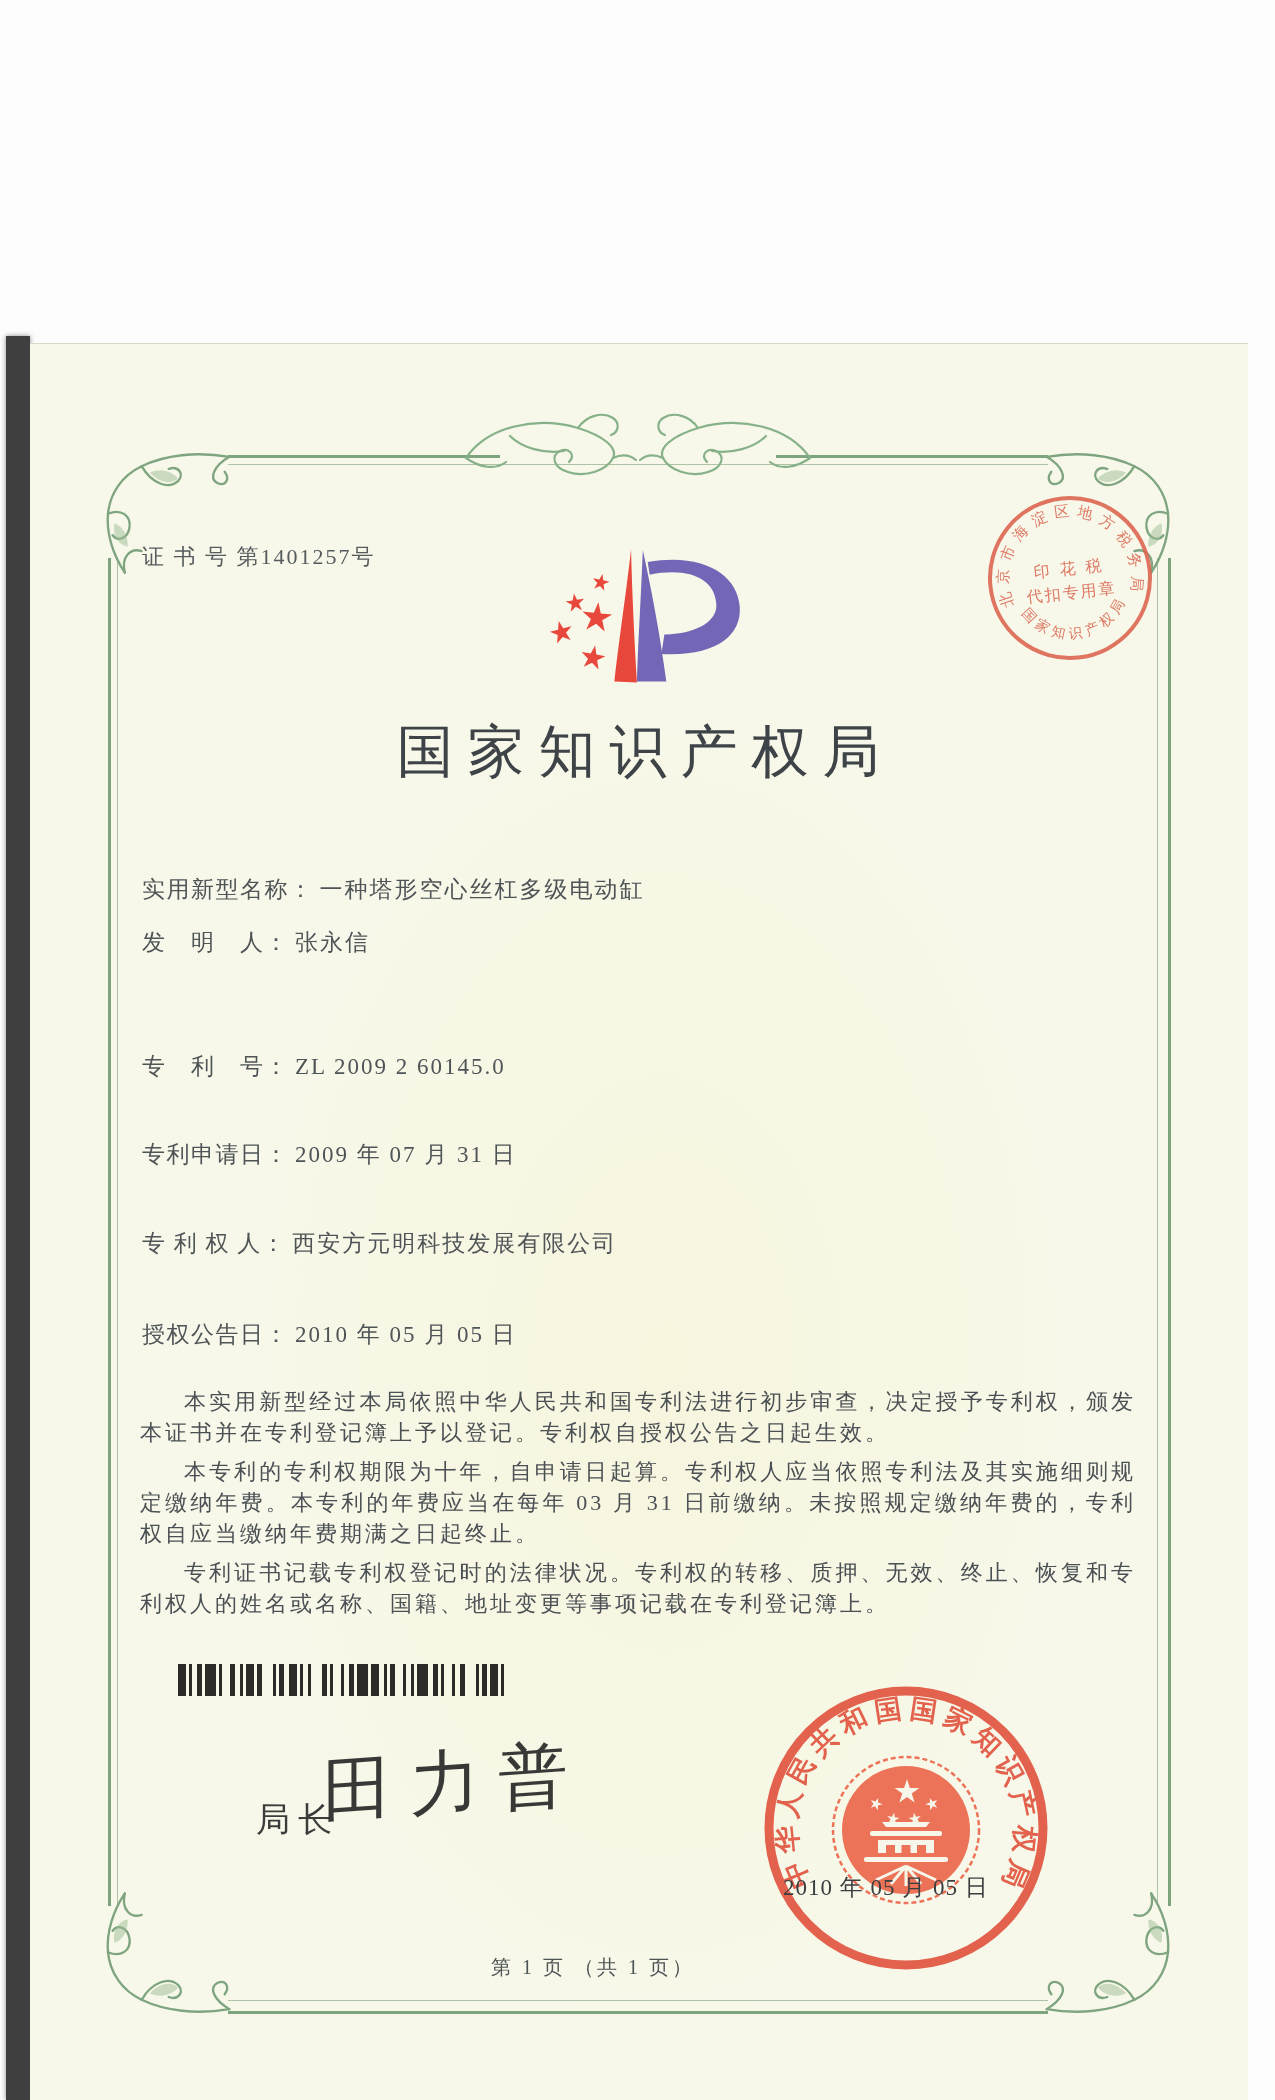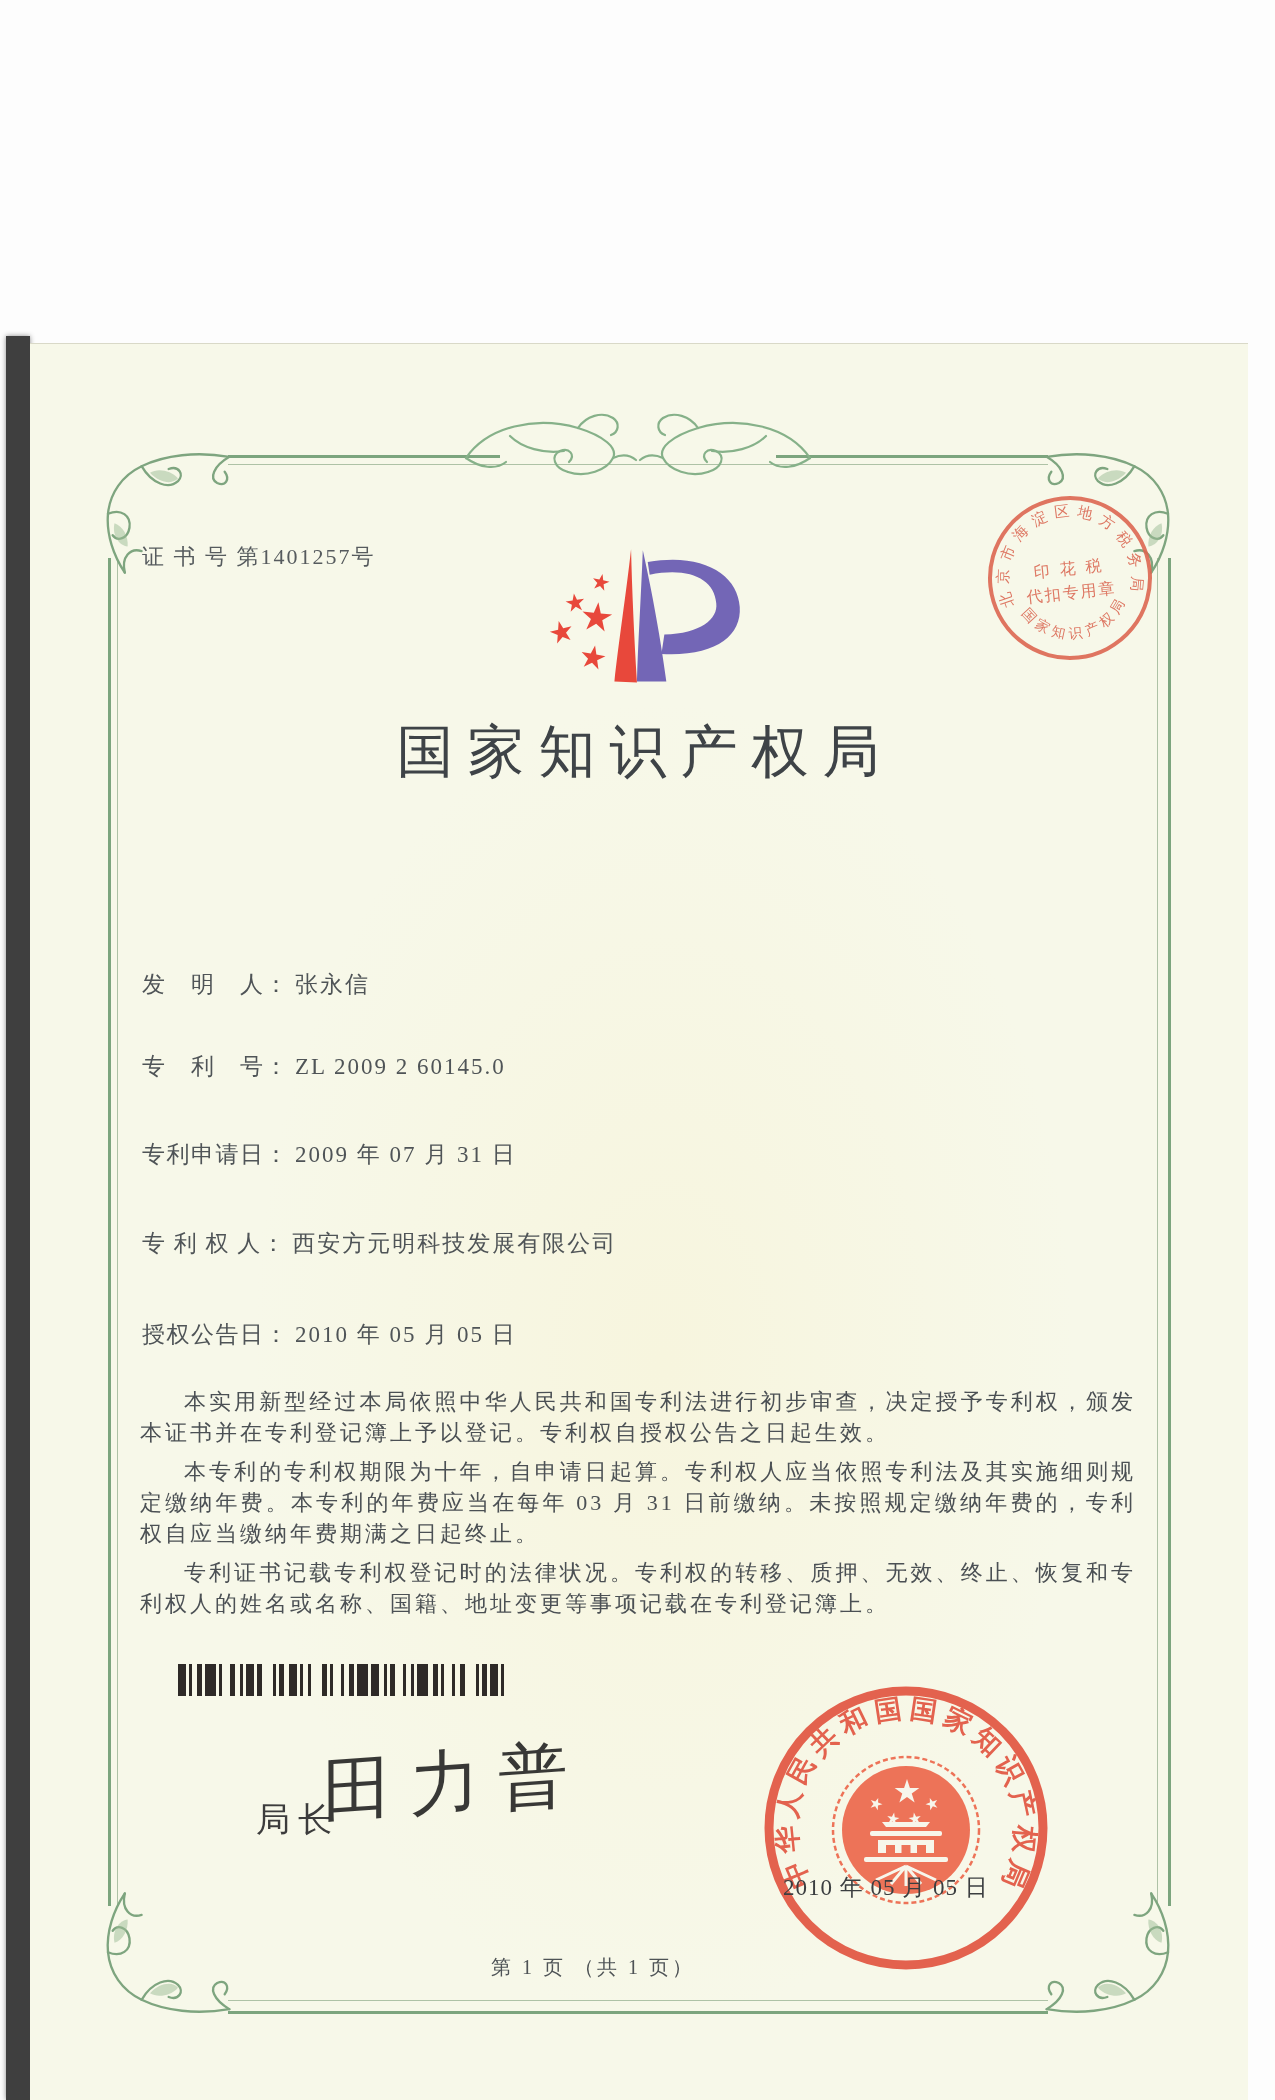--- a/index.html
+++ b/index.html
@@ -130,21 +130,24 @@
       <text font-size="14" fill="#db6a55" font-family="Liberation Serif, DejaVu Serif, serif">
         <textPath href="#taxBotArc" textLength="125" lengthAdjust="spacing">国家知识产权局</textPath>
       </text>
       <text x="88" y="84" font-size="16" fill="#db6a55" text-anchor="middle" letter-spacing="3">印 花 税</text>
       <text x="88" y="108" font-size="16" fill="#db6a55" text-anchor="middle" letter-spacing="2">代扣专用章</text>
     </g>
   </svg>
 
   <div class="title">国家知识产权局</div>
 
-  <div class="field" style="top:969px">
+  <div class="field" style="top:874px">
+    <span>实用新型名称：</span><span class="val">一种塔形空心丝杠多级电动缸</span>
+  </div>
+  <div class="field" style="top:927px">
     <span>发　明　人：</span><span class="val">张永信</span>
   </div>
   <div class="field" style="top:1051px">
     <span>专　利　号：</span><span class="val">ZL 2009 2 60145.0</span>
   </div>
   <div class="field" style="top:1139px">
     <span>专利申请日：</span><span class="val">2009 年 07 月 31 日</span>
   </div>
   <div class="field" style="top:1228px">
     <span>专 利 权 人：</span><span class="val">西安方元明科技发展有限公司</span>

